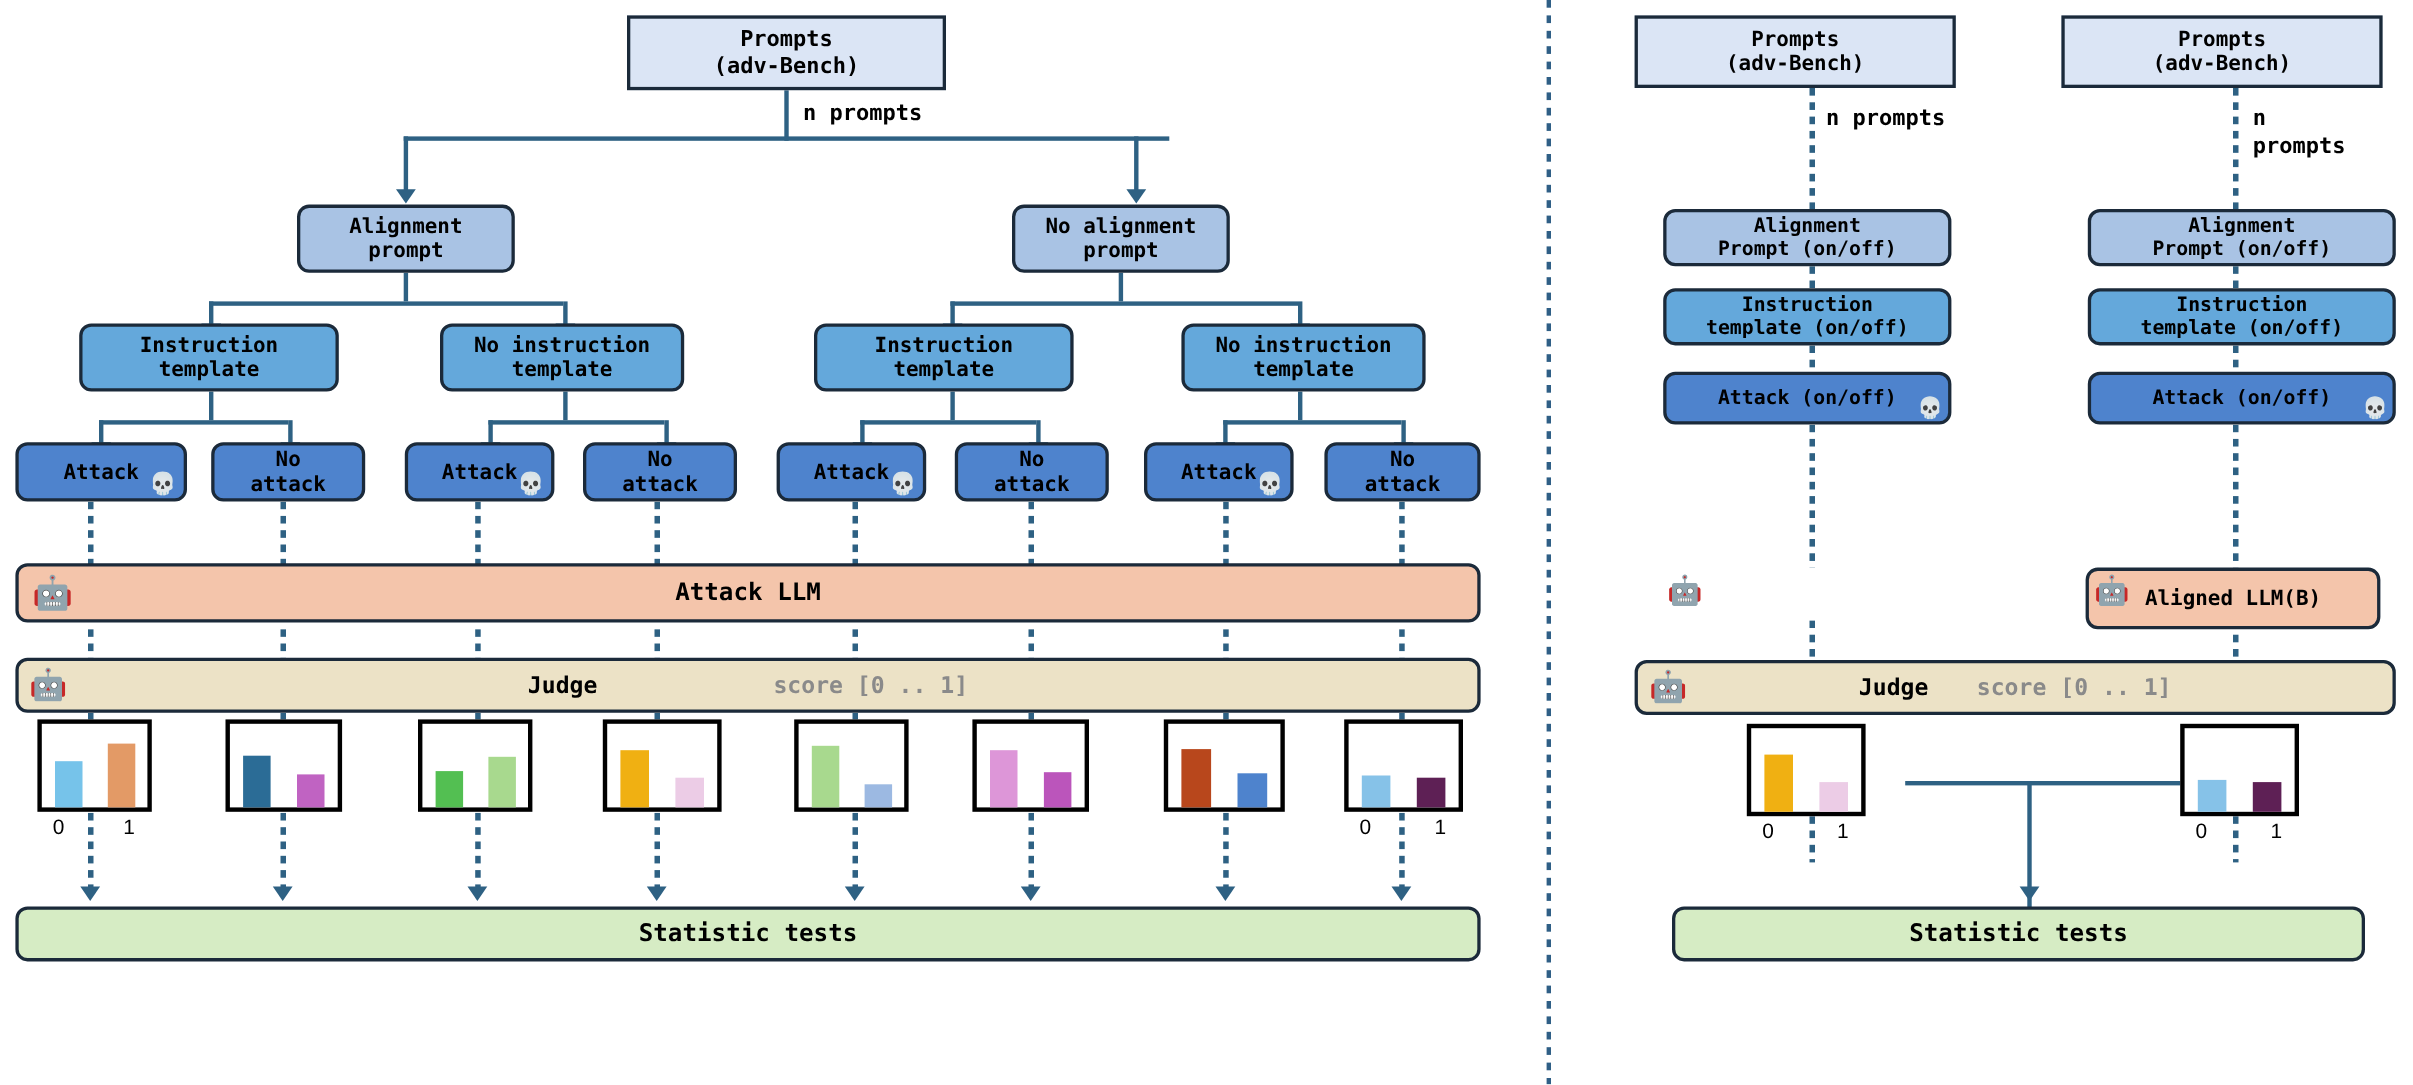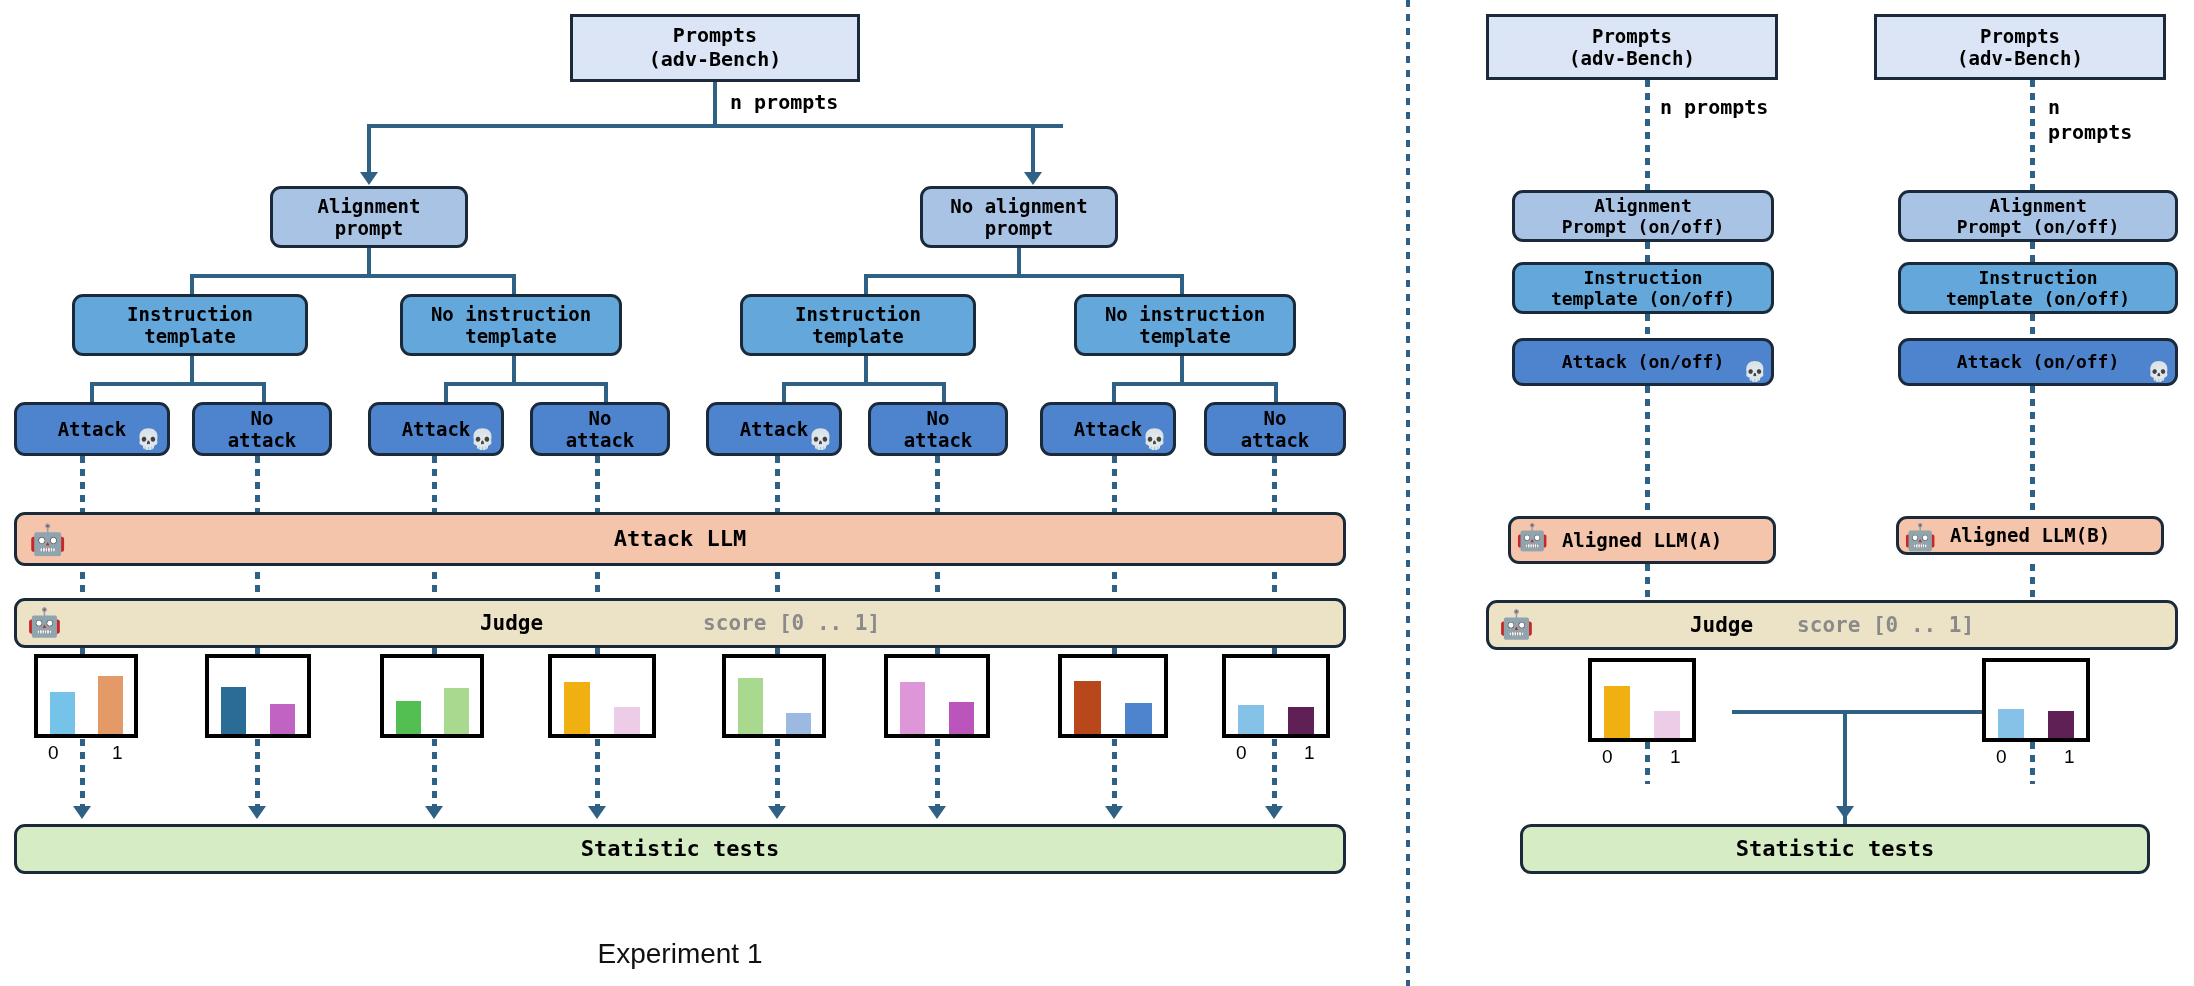--- a/index.html
+++ b/index.html
@@ -267,51 +267,49 @@
     <div class="arrow-down" style="left: 73px; top: 806px;"></div>
     <div class="arrow-down" style="left: 248px; top: 806px;"></div>
     <div class="arrow-down" style="left: 425px; top: 806px;"></div>
     <div class="arrow-down" style="left: 588px; top: 806px;"></div>
     <div class="arrow-down" style="left: 768px; top: 806px;"></div>
     <div class="arrow-down" style="left: 928px; top: 806px;"></div>
     <div class="arrow-down" style="left: 1105px; top: 806px;"></div>
     <div class="arrow-down" style="left: 1265px; top: 806px;"></div>
     <div class="node round f-stat" style="left: 14px; top: 824px; width: 1332px; height: 50px; justify-content: center;"><div style="display: flex; align-items: center; gap: 48px;"><span class="bar-title" style="font-size: 22px;">Statistic tests</span></div></div>
     <div style="position: absolute; left: 1406px; top: 0px; height: 986px; width: 4px; background-image: linear-gradient(rgb(47, 95, 134) 50%, rgba(255, 255, 255, 0) 0%); background-size: 4px 14px; background-repeat: repeat-y; z-index: 8;"></div>
-    <div class="caption" style="left: 530px; top: 938px; width: 300px;">Experiment 1</div>
     <div class="node sharp f-prompts" style="left: 1486px; top: 14px; width: 292px; height: 66px; font-size: 19px;"><span>Prompts
 (adv-Bench)</span></div>
     <div class="edge-label" style="left: 1660px; top: 95px; font-size: 20px;">n prompts</div>
     <div class="dot-v" style="left: 1645px; top: 80px; height: 110px;"></div>
     <div class="node round f-lvl2" style="left: 1512px; top: 190px; width: 262px; height: 52px; font-size: 18px;"><span>Alignment
 Prompt (on/off)</span></div>
     <div class="dot-v" style="left: 1645px; top: 242px; height: 20px;"></div>
     <div class="node round f-lvl3" style="left: 1512px; top: 262px; width: 262px; height: 52px; font-size: 18px;"><span>Instruction
 template (on/off)</span></div>
     <div class="dot-v" style="left: 1645px; top: 314px; height: 24px;"></div>
     <div class="node round f-lvl4" style="left: 1512px; top: 338px; width: 262px; height: 48px; font-size: 18px;"><span>Attack (on/off)</span><span class="emoji" style="right: 4px; bottom: 2px; font-size: 19px;">💀</span></div>
     <div class="dot-v" style="left: 1645px; top: 386px; height: 130px;"></div>
-    <div class="node round f-llm" style="left: 1508px; top: 516px; width: 268px; height: 48px; font-size: 19px;"><span>Aligned LLM(A)</span></div>
     <span class="emoji" style="position: absolute; left: 1516px; top: 524px; font-size: 26px; z-index: 9;">🤖</span>
     <div class="dot-v" style="left: 1645px; top: 564px; height: 52px;"></div>
     <div class="dot-v" style="left: 1645px; top: 664px; height: 120px;"></div>
     <div class="node sharp f-prompts" style="left: 1874px; top: 14px; width: 292px; height: 66px; font-size: 19px;"><span>Prompts
 (adv-Bench)</span></div>
     <div class="edge-label" style="left: 2048px; top: 95px; font-size: 20px;">n
 prompts</div>
     <div class="dot-v" style="left: 2030px; top: 80px; height: 110px;"></div>
     <div class="node round f-lvl2" style="left: 1898px; top: 190px; width: 280px; height: 52px; font-size: 18px;"><span>Alignment
 Prompt (on/off)</span></div>
     <div class="dot-v" style="left: 2030px; top: 242px; height: 20px;"></div>
     <div class="node round f-lvl3" style="left: 1898px; top: 262px; width: 280px; height: 52px; font-size: 18px;"><span>Instruction
 template (on/off)</span></div>
     <div class="dot-v" style="left: 2030px; top: 314px; height: 24px;"></div>
     <div class="node round f-lvl4" style="left: 1898px; top: 338px; width: 280px; height: 48px; font-size: 18px;"><span>Attack (on/off)</span><span class="emoji" style="right: 4px; bottom: 2px; font-size: 19px;">💀</span></div>
     <div class="dot-v" style="left: 2030px; top: 386px; height: 130px;"></div>
-    <div class="node round f-llm" style="left: 1896px; top: 516px; width: 268px; height: 39px; font-size: 19px;"><span>Aligned LLM(B)</span></div>
+    <div class="node round f-llm" style="left: 1896px; top: 516px; width: 268px; height: 56px; font-size: 19px;"><span>Aligned LLM(B)</span></div>
     <span class="emoji" style="position: absolute; left: 1904px; top: 524px; font-size: 26px; z-index: 9;">🤖</span>
     <div class="dot-v" style="left: 2030px; top: 564px; height: 52px;"></div>
     <div class="dot-v" style="left: 2030px; top: 664px; height: 120px;"></div>
     <div class="node round f-judge" style="left: 1486px; top: 600px; width: 692px; height: 50px; justify-content: center;"><div style="display: flex; align-items: center; gap: 44px;"><span class="bar-title" style="font-size: 21px;">Judge</span><span class="bar-sub" style="font-size: 21px;">score [0 .. 1]</span></div><span class="emoji" style="left: 10px; top: 8px; font-size: 28px;">🤖</span></div>
     <div class="hist" style="left: 1588px; top: 658px; width: 108px; height: 84px;">
       <div class="bar" style="left: 12px; width: 26px; height: 52px; background: rgb(240, 176, 18);"></div>
       <div class="bar" style="left: 62px; width: 26px; height: 27px; background: rgb(236, 204, 230);"></div>
     </div>
     <div class="tick" style="left: 1602px; top: 746px;">0</div>
     <div class="tick" style="left: 1670px; top: 746px;">1</div>

